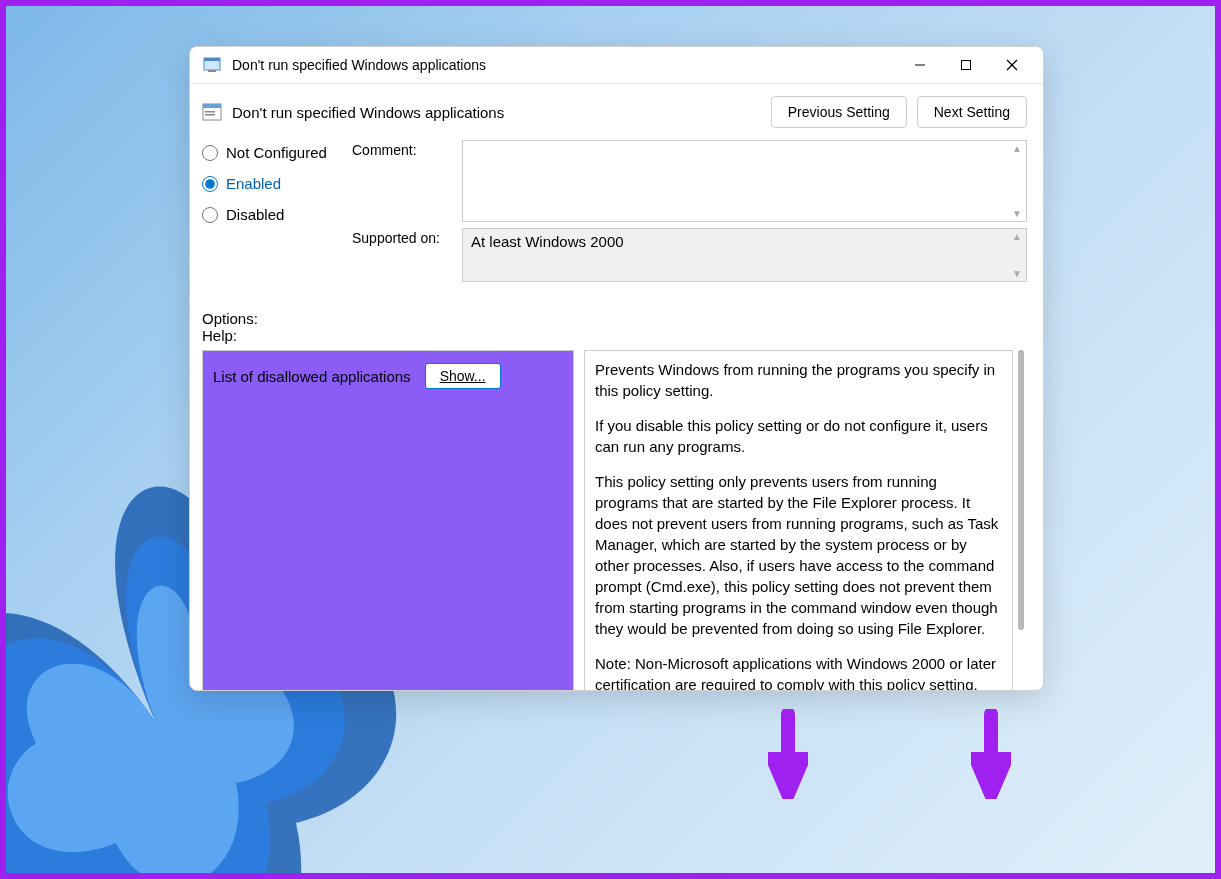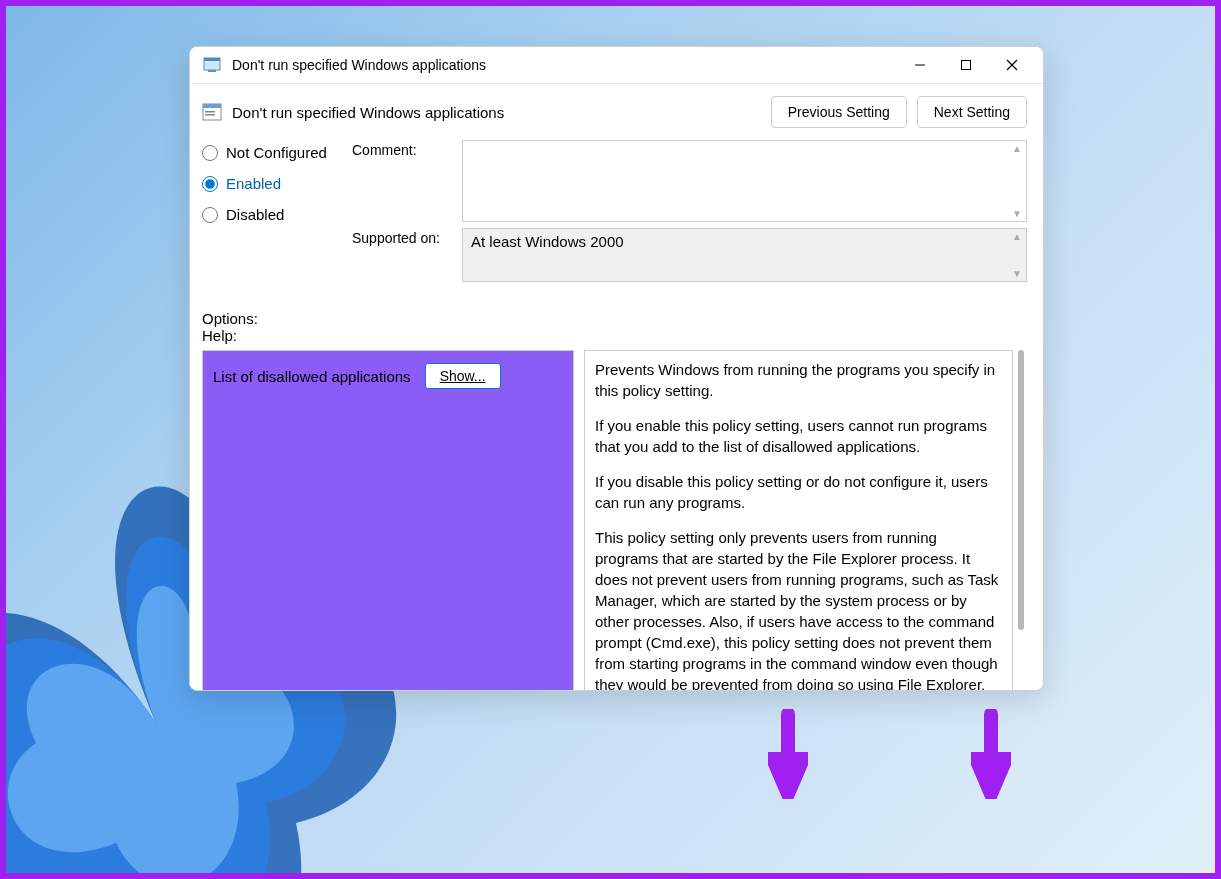--- a/index.html
+++ b/index.html
@@ -358,21 +358,20 @@
   <div class="panels-row">
     <div class="options-panel">
       <div class="opt-line">
         <span class="opt-text">List of disallowed applications</span>
         <button class="show-btn">Show...</button>
       </div>
     </div>
     <div class="help-wrap">
       <div class="help-panel">
         <p>Prevents Windows from running the programs you specify in this policy setting.</p>
-        <p>If you enable this policy setting, users cannot run programs that you add to the list of disallowed applications.</p>
         <p>If you disable this policy setting or do not configure it, users can run any programs.</p>
         <p>This policy setting only prevents users from running programs that are started by the File Explorer process. It does not prevent users from running programs, such as Task Manager, which are started by the system process or by other processes.  Also, if users have access to the command prompt (Cmd.exe), this policy setting does not prevent them from starting programs in the command window even though they would be prevented from doing so using File Explorer.</p>
         <p>Note: Non-Microsoft applications with Windows 2000 or later certification are required to comply with this policy setting.</p>
       </div>
       <div class="help-scrollbar">
         <div class="track"></div>
         <div class="thumb"></div>
       </div>
     </div>
   </div>

